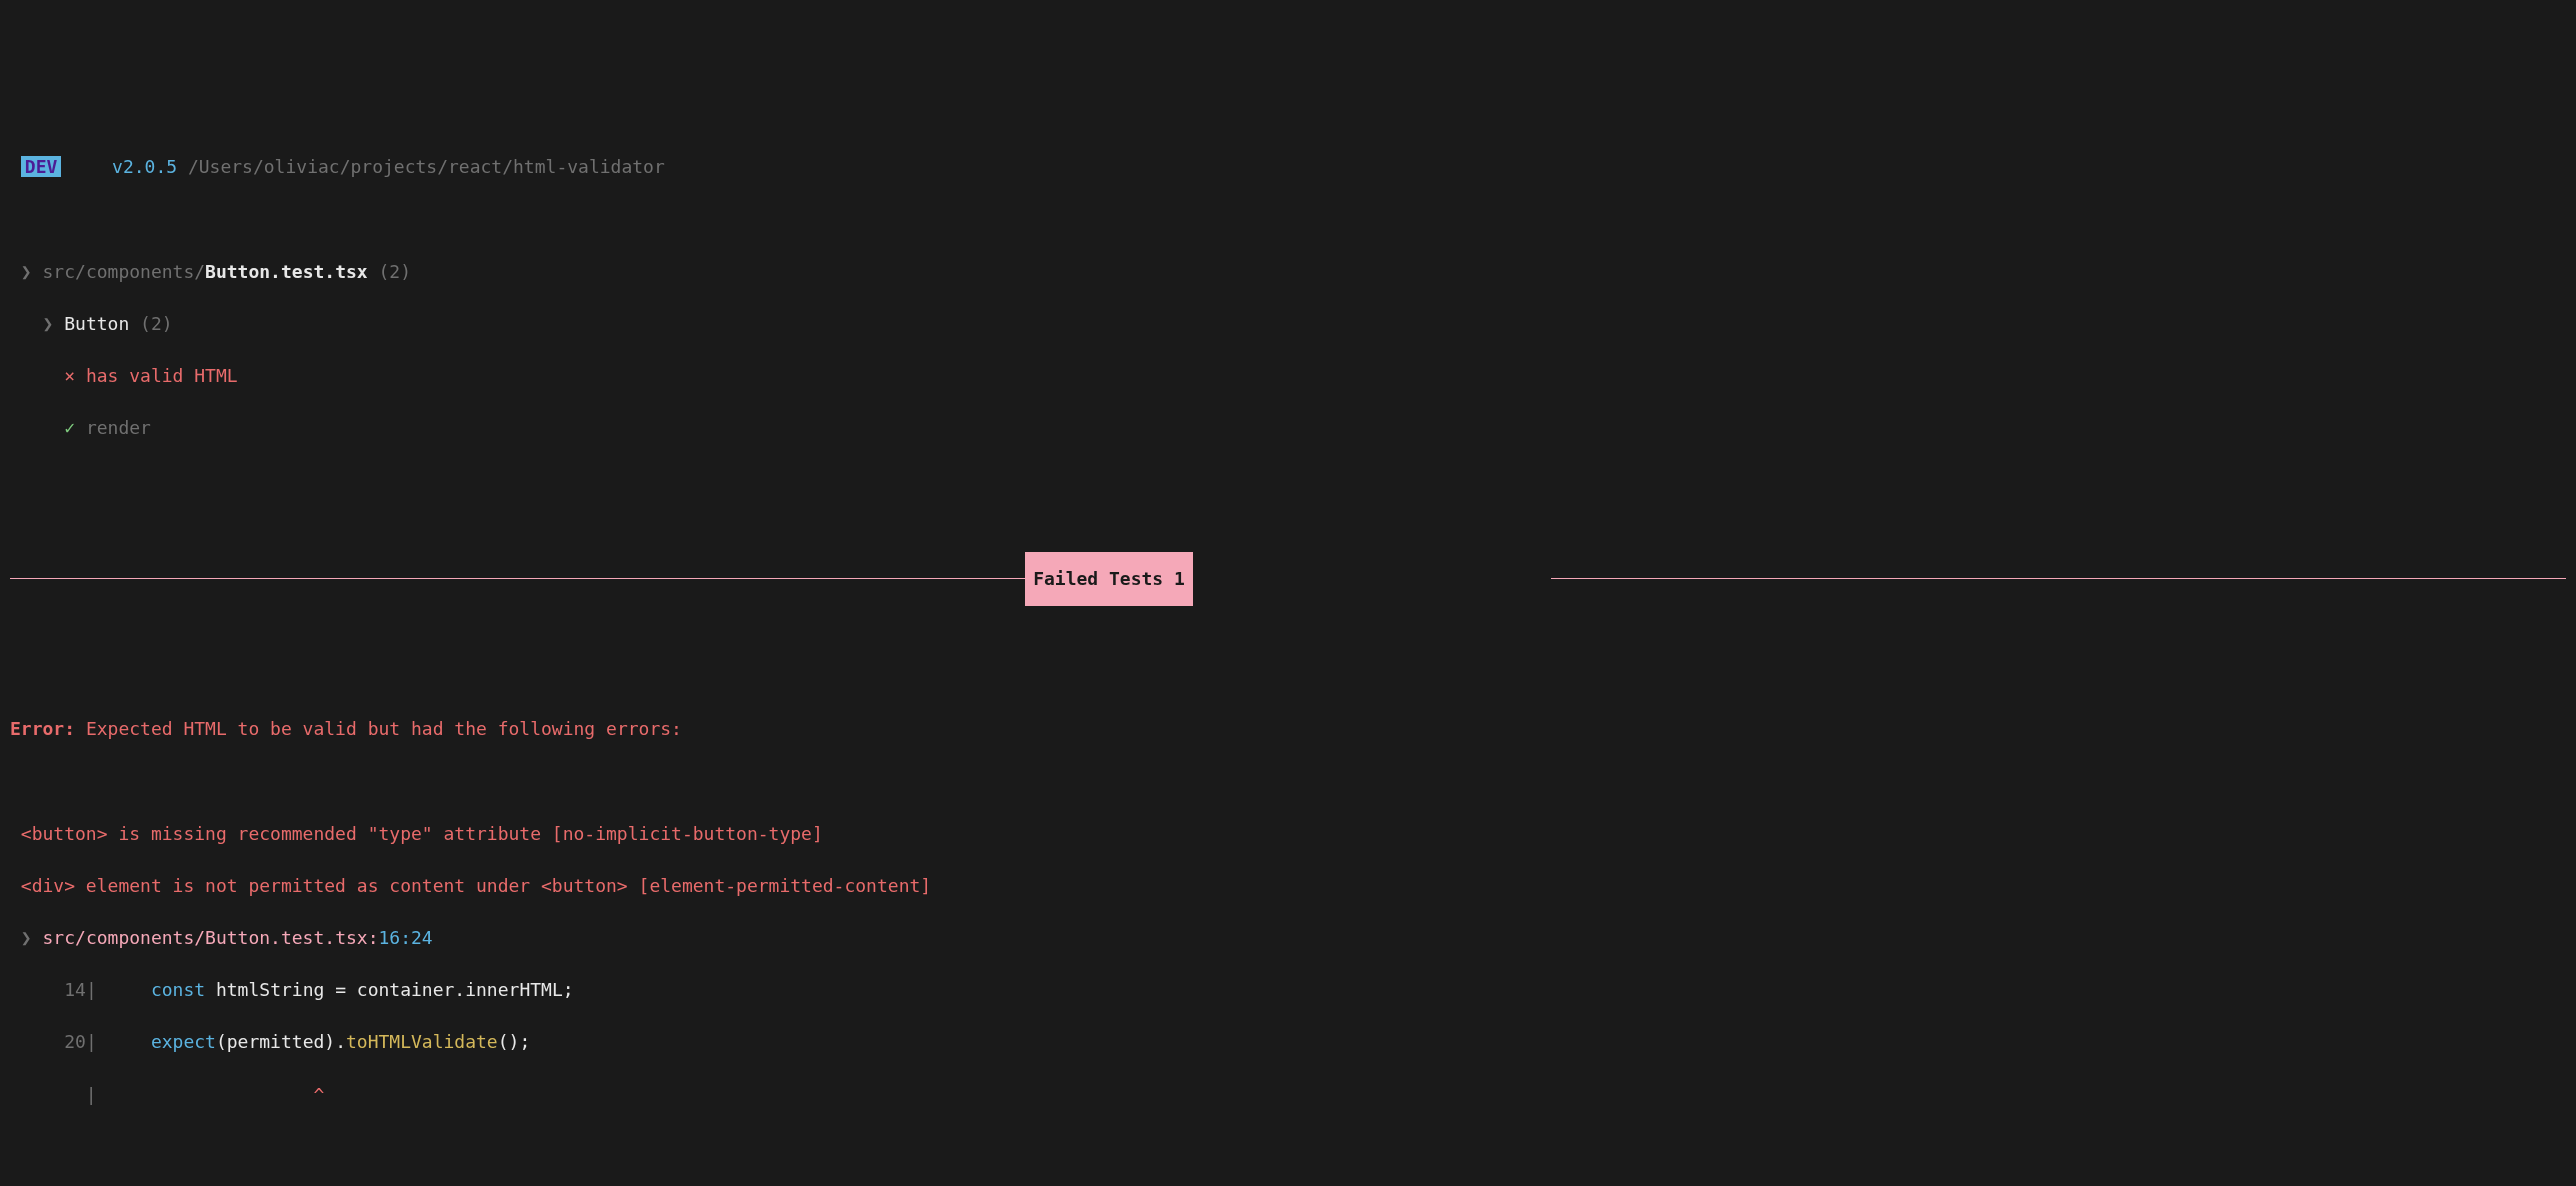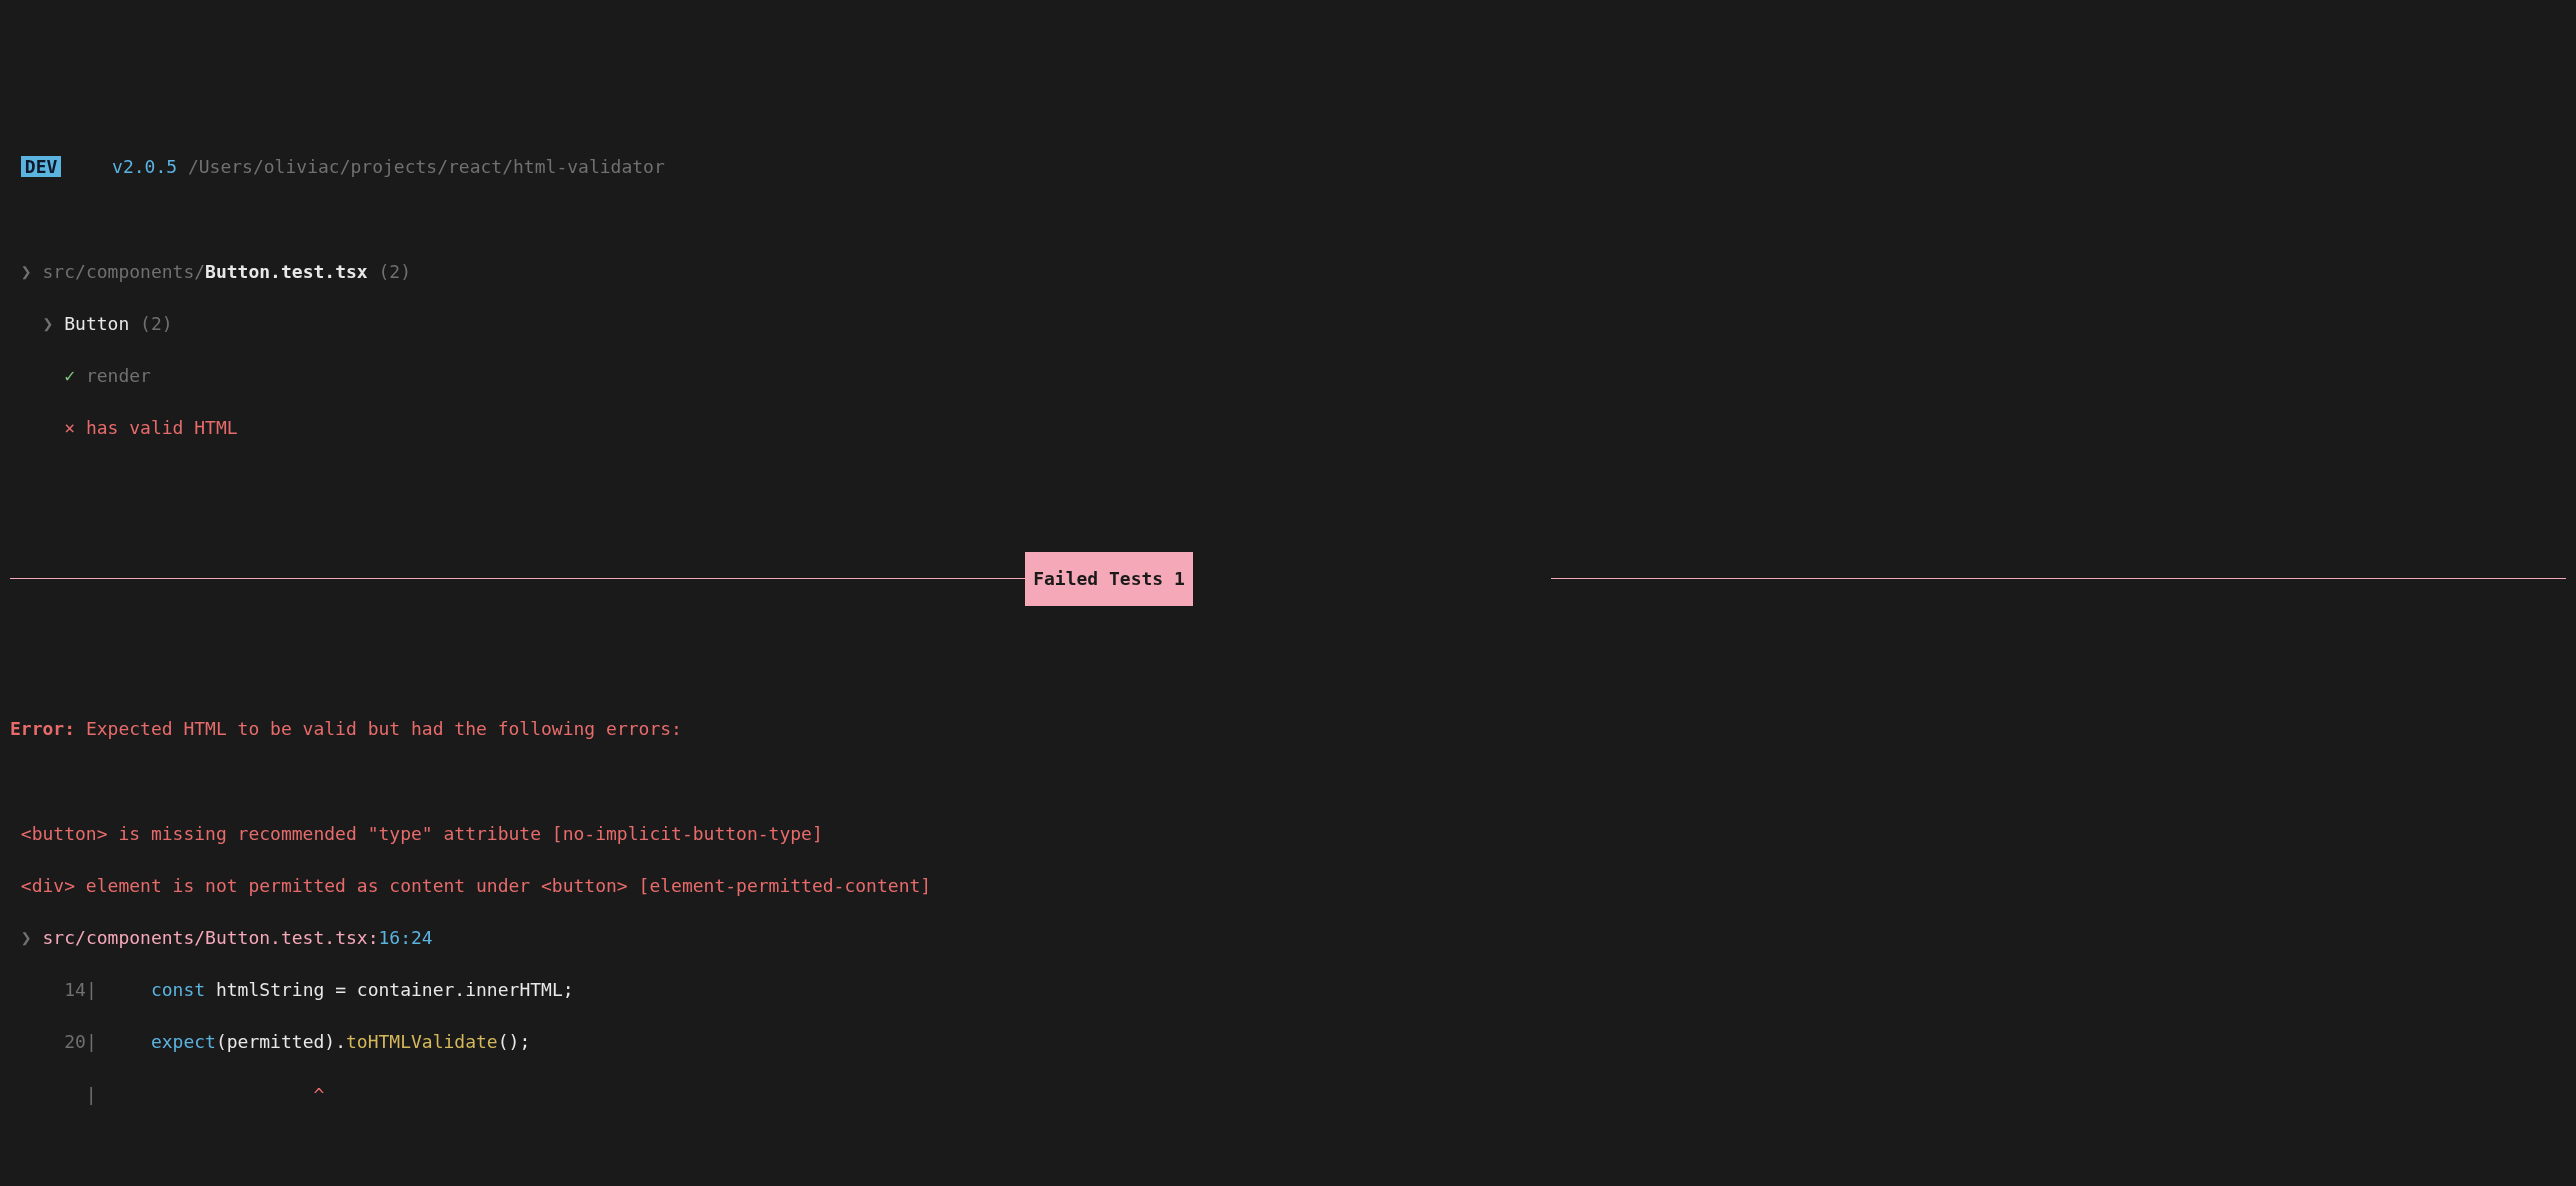--- a/index.html
+++ b/index.html
@@ -7,21 +7,21 @@
     background: #1a1a1a;
     color: #d0d0d0;
     font-family: "SF Mono", "Monaco", "Menlo", "Consolas", monospace;
     font-size: 18px;
     line-height: 1.45;
     padding: 24px 10px 10px 10px;
     white-space: pre;
   }
   .badge-dev {
     background: #5bb3e0;
-    color: #0f172a;
+    color: #4c1d95;
     font-weight: bold;
     padding: 0 4px;
   }
   .badge-fail {
     background: #f5a8b8;
     color: #1a1a1a;
     font-weight: bold;
     padding: 0 4px;
   }
   .version { color: #5bb3e0; margin-left: 29px; }
@@ -57,22 +57,22 @@
 </head>
 <body>
 
 
 
 <div>
 <div> <span class="badge-dev">DEV</span>  <span class="version">v2.0.5</span> <span class="dim">/Users/oliviac/projects/react/html-validator</span></div>
 <div> </div>
 <div> <span class="chevron">❯</span> <span class="dim">src/components/</span><span class="white bold">Button.test.tsx</span> <span class="dim">(2)</span></div>
 <div>   <span class="chevron">❯</span> <span class="white">Button</span> <span class="dim">(2)</span></div>
+<div>     <span class="red">×</span> <span class="red">has valid HTML</span></div>
 <div>     <span class="green">✓</span> <span class="dim">render</span></div>
-<div>     <span class="red">×</span> <span class="red">has valid HTML</span></div>
 <div> </div>
 
 <div class="divider-wrap">
   <div class="divider-line"></div>
   <div class="divider-label">Failed Tests 1</div>
   <div class="divider-line"></div>
 </div>
 <div> </div>
 
 <div><span class="red bold">Error:</span> <span class="red">Expected HTML to be valid but had the following errors:</span></div>

